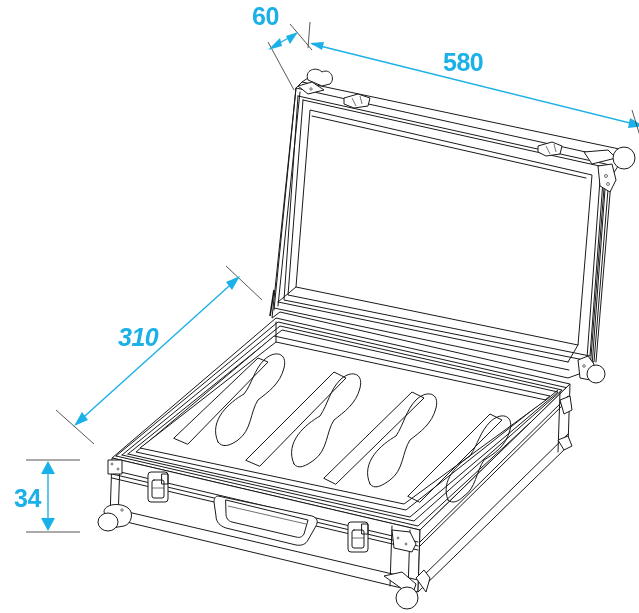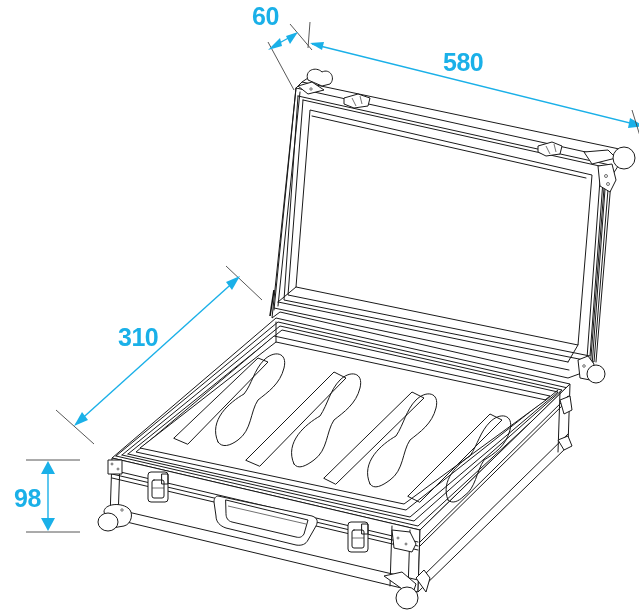--- a/index.html
+++ b/index.html
@@ -208,16 +208,16 @@
       <line class="ext" x1="14" y1="460" x2="68" y2="460"></line>
       <line class="ext" x1="14" y1="532" x2="68" y2="532"></line>
       <line class="dim" x1="36" y1="470" x2="36" y2="522"></line>
       <polygon class="arr" points="36,461 29,474 43,474"></polygon>
       <polygon class="arr" points="36,531 29,518 43,518"></polygon>
     </g>
   </svg>
 
   <span class="dim-label" style="left:240px;top:4px;">60</span>
   <span class="dim-label" style="left:431px;top:50px;">580</span>
-  <span class="dim-label" style="left:106px;top:325px;">310</span>
-  <span class="dim-label" style="left:2px;top:486px;">98</span>
+  <span class="dim-label" style="left:106px;top:325px;font-style:italic;">310</span>
+  <span class="dim-label" style="left:2px;top:486px;">34</span>
 
 </div>
 
 </body></html>

